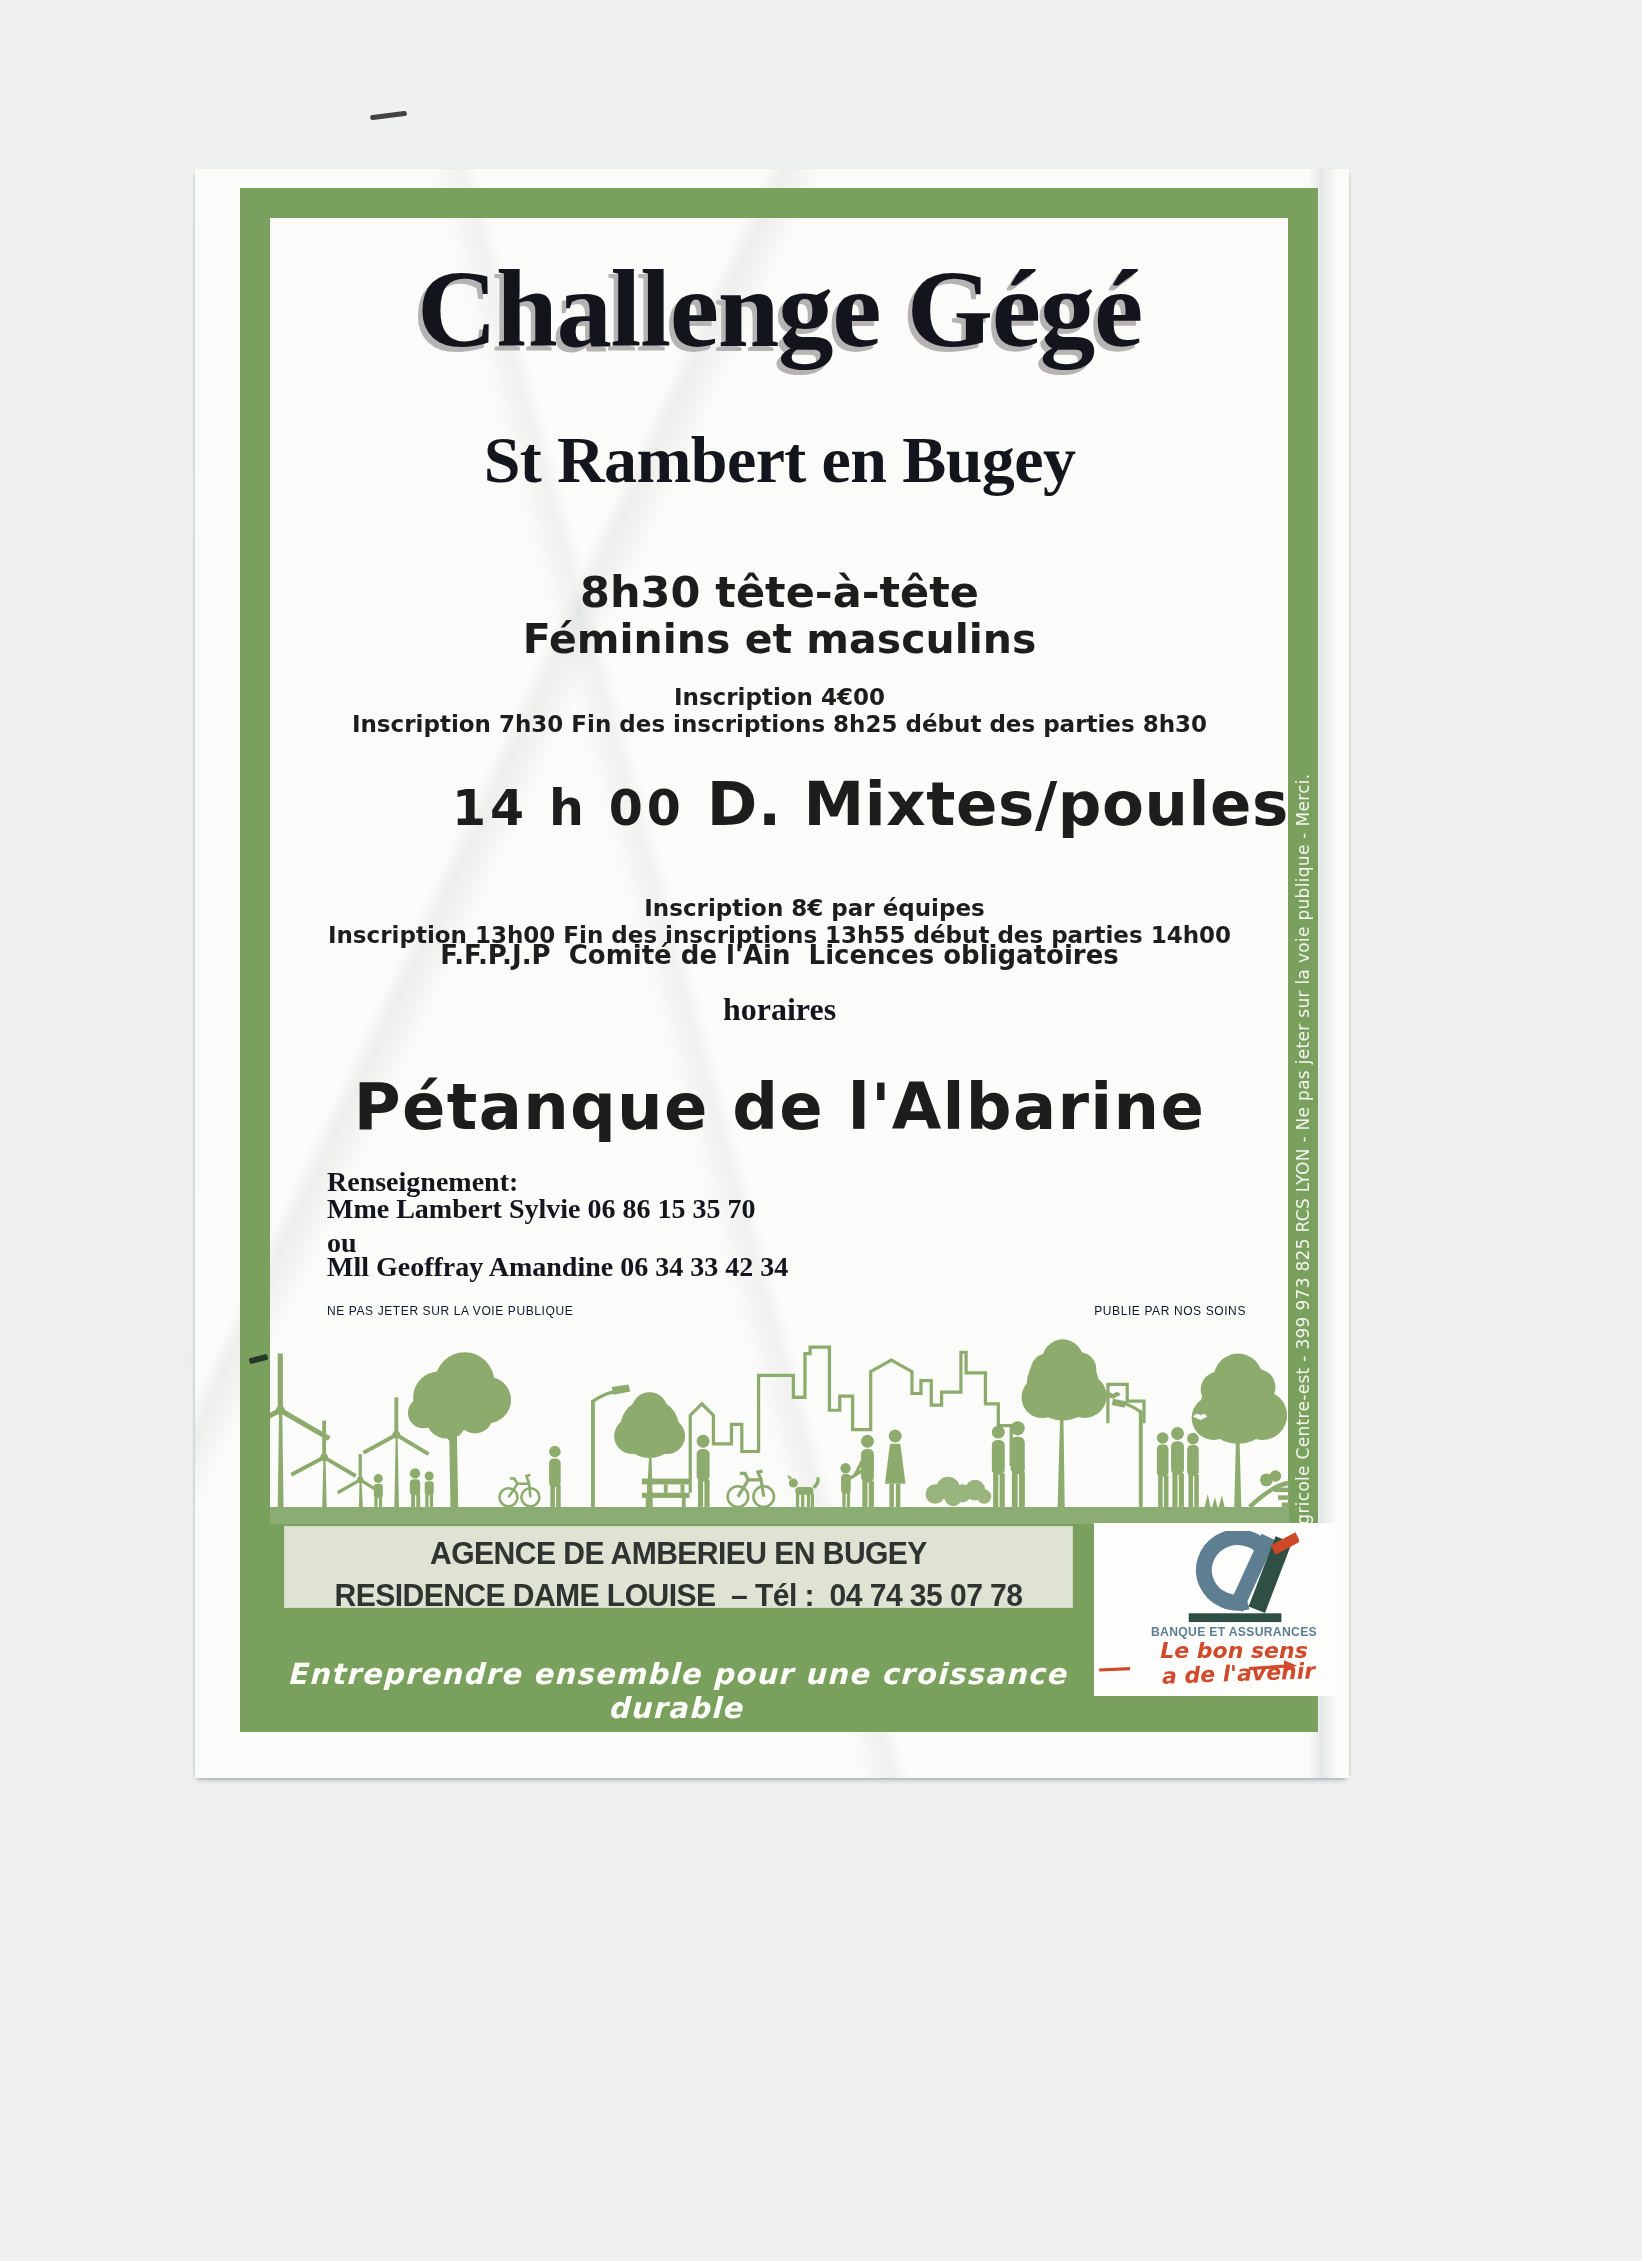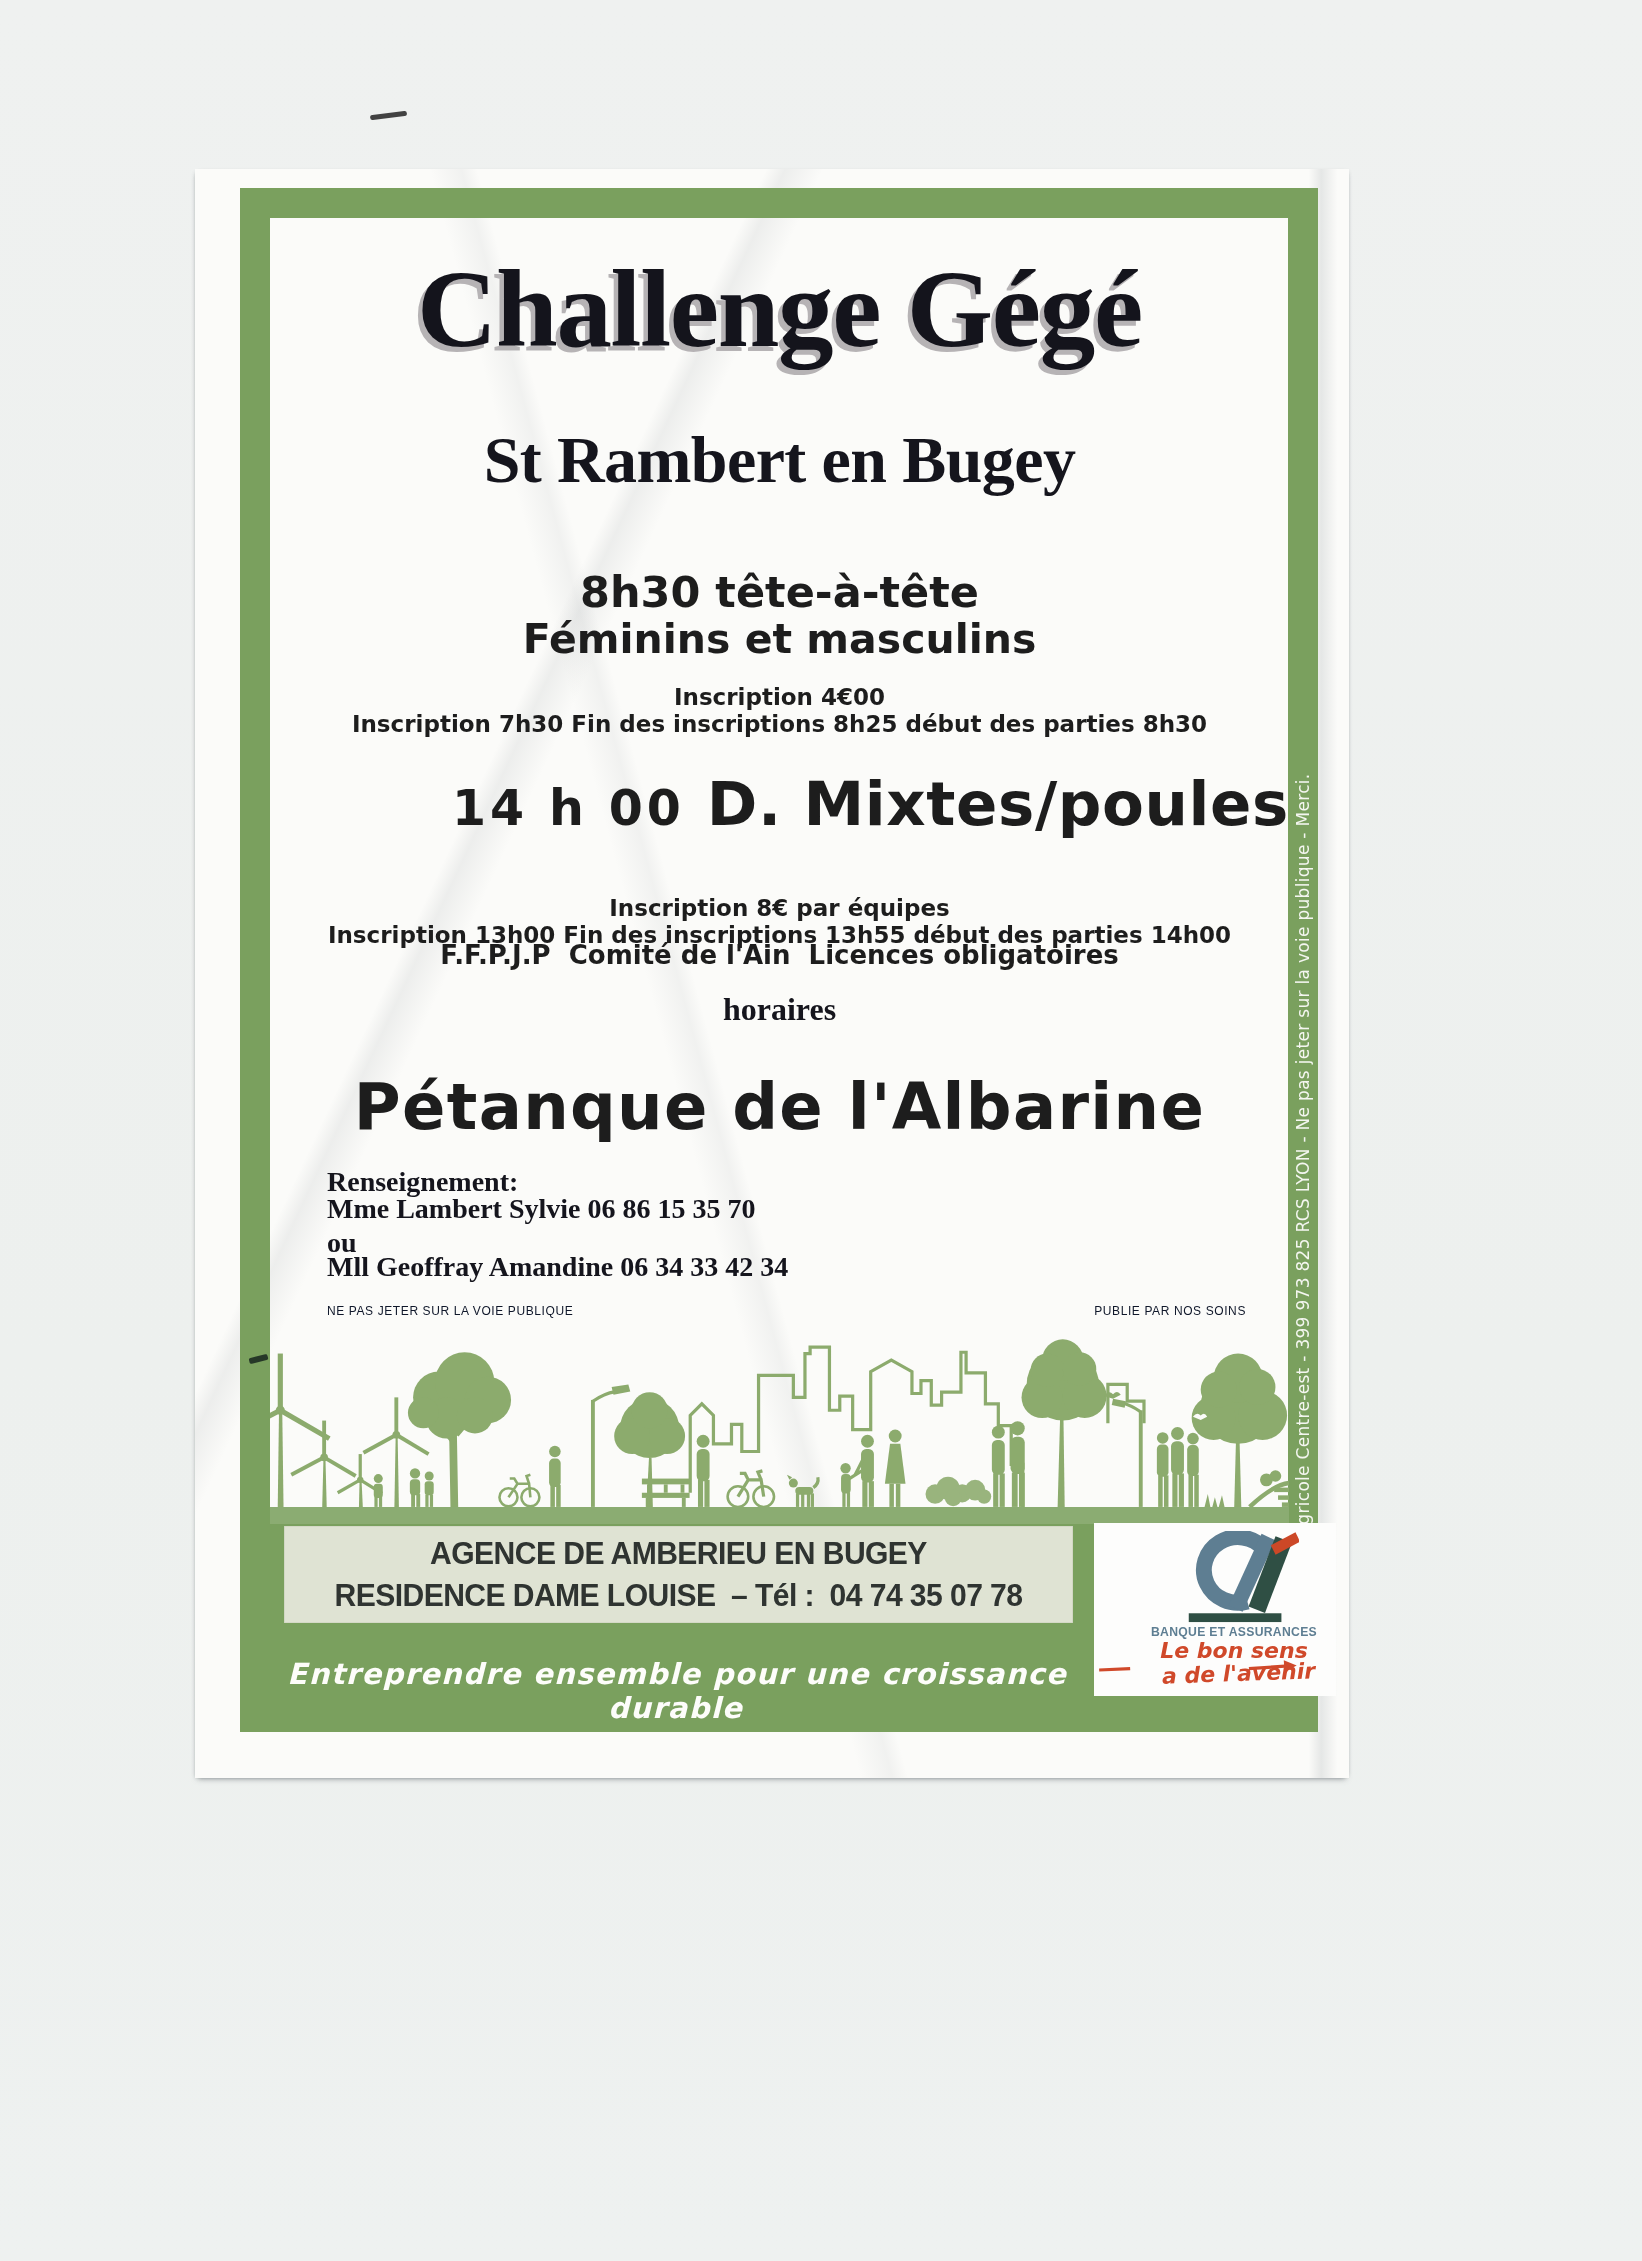--- a/index.html
+++ b/index.html
@@ -36,41 +36,41 @@
          letter-spacing:-1.3px;text-shadow:-4.5px 5.2px 0.6px #b6b3b5;}
   .location{top:253px;font-size:66px;font-weight:700;color:#15151d;letter-spacing:-0.6px;}
   .date-line{top:335px;font-size:43px;}
   .time-line{top:398px;font-size:43px;}
   .cat-line{top:446px;font-size:41px;}
   .insc{font-size:23px;}
   .insc1a{top:515px;} .insc1b{top:542px;}
   .event2{top:599px;text-align:right;}
   .event2 .t{font-size:49px;letter-spacing:3.9px;}
   .event2 .n{font-size:61px;margin-left:22px;letter-spacing:0.6px;}
-  .insc2a{top:726px;} .insc2b{top:753px;}
+  .insc2a{top:726px;margin-left:35px;} .insc2b{top:753px;}
   .ffpjp{top:771px;font-size:26px;white-space:pre-wrap;}
   .notice{top:819px;font-size:32px;font-weight:700;color:#15151d;line-height:1.34;}
   .club{top:901px;font-size:64px;letter-spacing:1.3px;}
   .contact{position:absolute;left:132px;font-family:"Liberation Serif","DejaVu Serif",serif;
            font-weight:700;color:#15151d;font-size:28px;}
   .ct-h{top:997px;} .ct-1{top:1024px;} .ct-or{top:1058px;} .ct-2{top:1082px;}
   .legal{position:absolute;top:1135px;font-family:Liberation Sans, sans-serif;
          font-size:12px;color:#0f172a;letter-spacing:0.6px;}
   .legal-left{left:132px;} .legal-right{right:103px;}
   
   .side-note{
     position:absolute;left:1098px;top:1425px;width:791px;
     transform-origin:0 0;transform:rotate(-90deg);
     font-size:17px;color:#f4f6f0;letter-spacing:0.3px;white-space:nowrap;
   }
   
   .illu{left:75px;top:1169px;width:1019px;height:169px;color:#8cab6d;}
   
   .agency-box{
-    left:89px;top:1357px;width:789px;height:97px;background:#dfe3d3;
+    left:89px;top:1357px;width:789px;height:82px;background:#dfe3d3;
     box-shadow:inset 0 0 0 0.6px rgba(170,180,150,.4);
     text-align:center;font-family:"Liberation Sans",sans-serif;font-weight:700;color:#2f3431;
   }
   .agency-box .l1{margin-top:9px;font-size:32px;transform:scaleX(.94);letter-spacing:-0.6px;white-space:pre-wrap;}
   .agency-box .l2{margin-top:5.2px;font-size:32px;transform:scaleX(.94);letter-spacing:-0.6px;white-space:pre-wrap;}
   .slogan{
     left:89px;top:1488px;width:789px;text-align:center;
     font-family:cursive,"DejaVu Sans",sans-serif;font-style:italic;font-weight:600;
     font-size:29px;color:#fdfdfa;letter-spacing:1.3px;transform:skewX(-3deg);
   }

